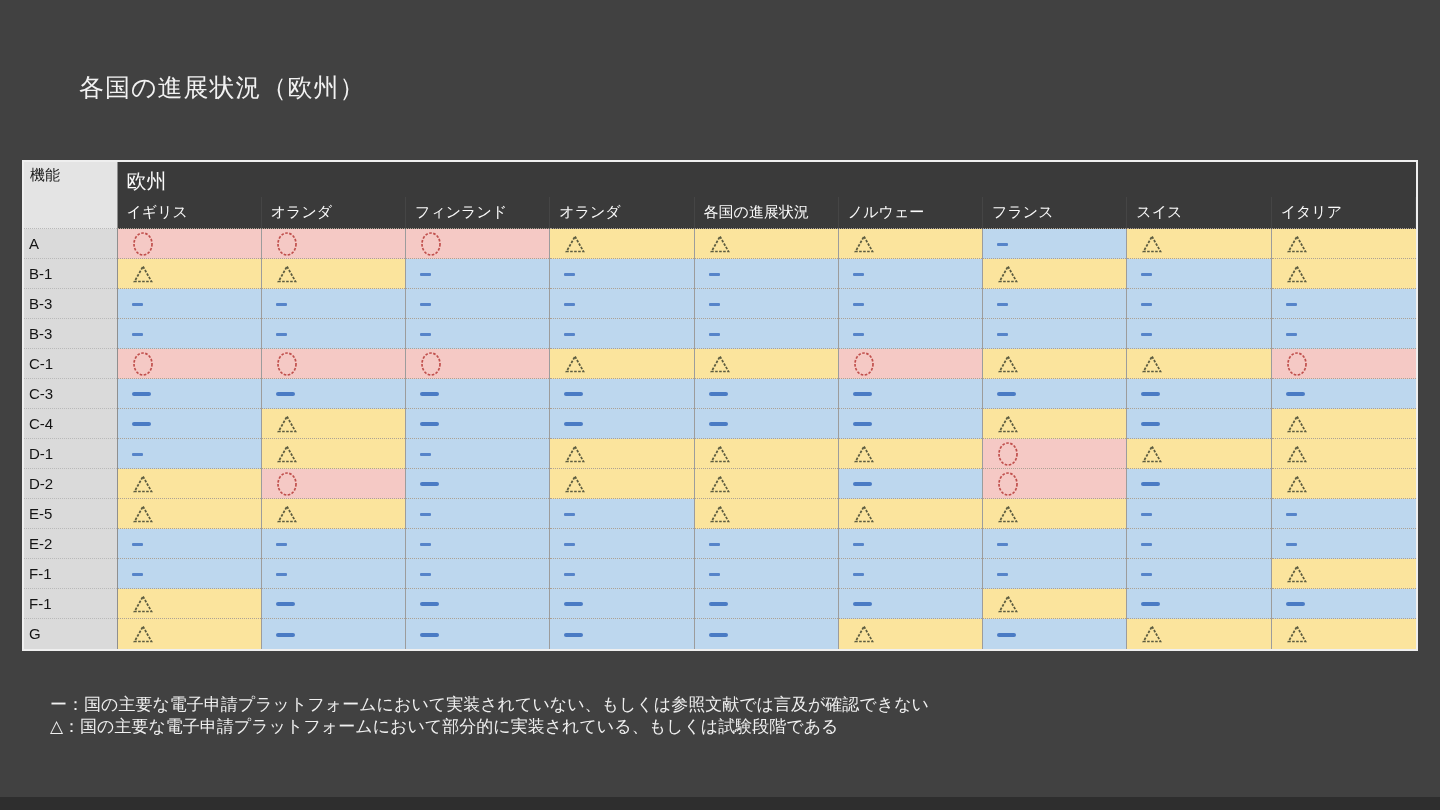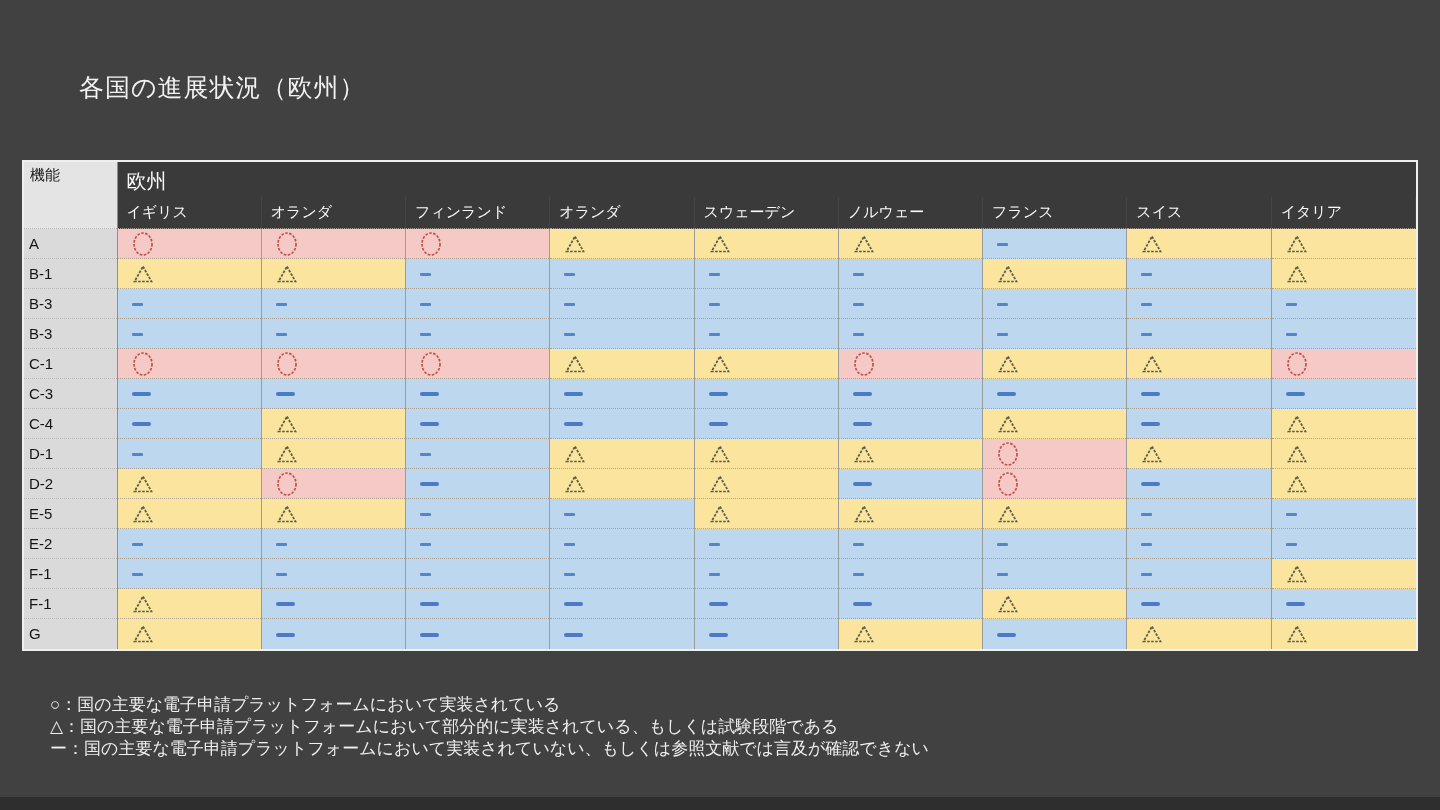--- a/index.html
+++ b/index.html
@@ -78,21 +78,21 @@
       <thead>
         <tr>
           <th class="corner-cell" rowspan="2">機能</th>
           <th class="region-cell" colspan="9">欧州</th>
         </tr>
         <tr>
             <th class="country-cell">イギリス</th>
             <th class="country-cell">オランダ</th>
             <th class="country-cell">フィンランド</th>
             <th class="country-cell">オランダ</th>
-            <th class="country-cell">スウェーデン</th>
+            <th class="country-cell">各国の進展状況</th>
             <th class="country-cell">ノルウェー</th>
             <th class="country-cell">フランス</th>
             <th class="country-cell">スイス</th>
             <th class="country-cell">イタリア</th>
           </tr>
       </thead>
       <tbody>
           <tr>
             <td class="row-label">A</td>
             <td class="cell bg-pink"><svg width="22" height="26" class="sym">
@@ -357,19 +357,18 @@
               </svg></td>
             <td class="cell bg-yellow"><svg width="22" height="20" class="sym">
                 <path d="M11 2.5 L19.5 17.5 L2.5 17.5 Z" fill="none" stroke="#5c5c40" stroke-width="1.7" stroke-dasharray="2.6 1.4"></path>
               </svg></td>
           </tr>
         </tbody>
     </table>
   </div>
 
   <div class="legend">
-      <div class="legend-item">○：国の主要な電子申請プラットフォームにおいて実装されている</div>
+      <div class="legend-item">ー：国の主要な電子申請プラットフォームにおいて実装されていない、もしくは参照文献では言及が確認できない</div>
       <div class="legend-item">△：国の主要な電子申請プラットフォームにおいて部分的に実装されている、もしくは試験段階である</div>
-      <div class="legend-item">ー：国の主要な電子申請プラットフォームにおいて実装されていない、もしくは参照文献では言及が確認できない</div>
     </div>
 
   <div class="bottom-bar"></div>
 </div>
 
 </body></html>

